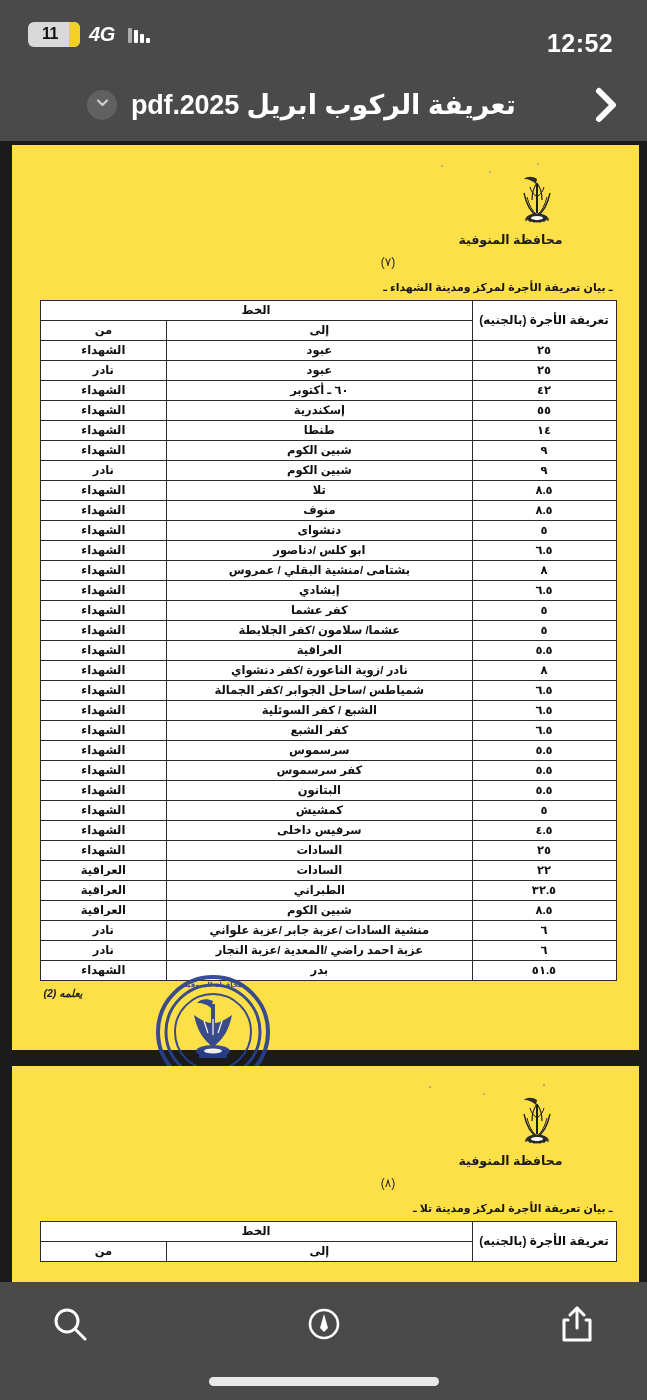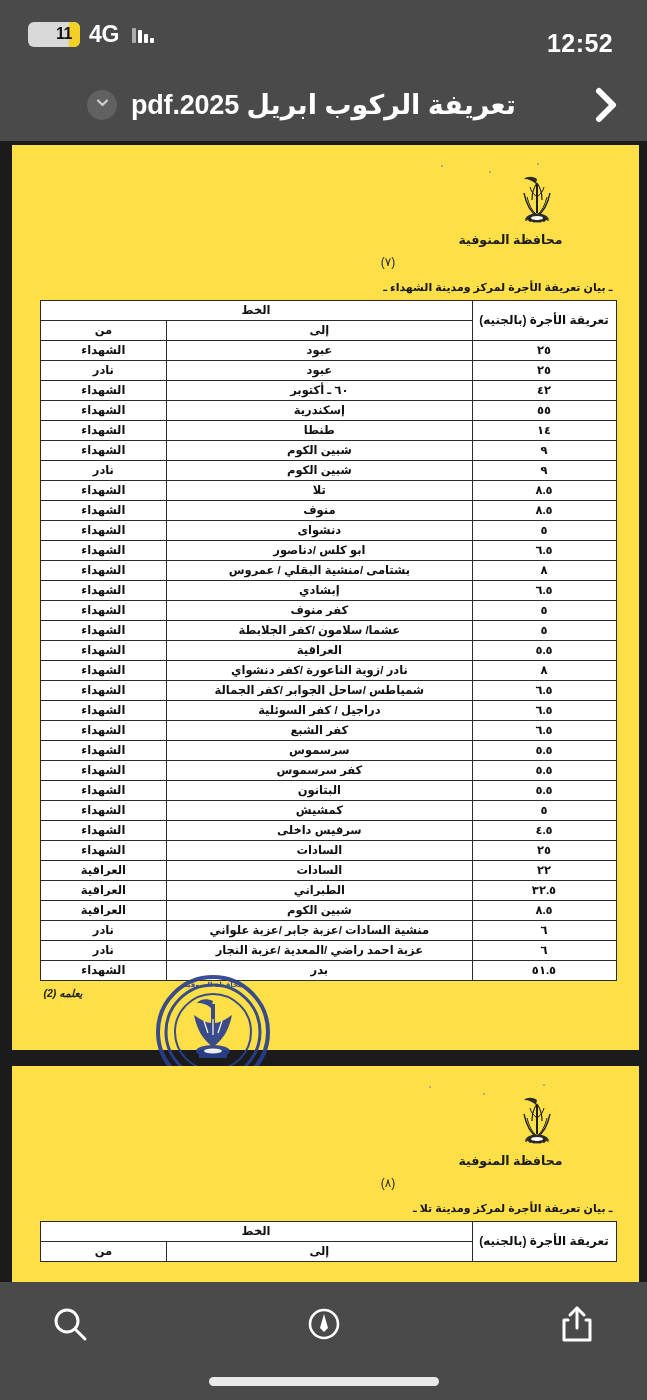--- a/index.html
+++ b/index.html
@@ -26,25 +26,25 @@
     overflow: hidden;
   }
   .battery .nub {
     position: absolute; left: -4px; top: 8px; width: 5px; height: 9px;
     background: #d9d9d9; border-radius: 2px 0 0 2px;
   }
   .battery .lvl {
     position: absolute; right: 0; top: 0; bottom: 0; width: 11px; background: #f2d024;
   }
   .battery .num {
-    position: relative; z-index: 2; width: 100%; text-align: right;
+    position: relative; z-index: 2; width: 100%; text-align: center;
     font-size: 16px; font-weight: bold; color: #111; letter-spacing: -0.5px;
     padding-right: 8px;
   }
-  .netlabel { font-size: 23px; font-weight: bold; letter-spacing: -0.3px; }
+  .netlabel { font-size: 20px; font-weight: bold; letter-spacing: -0.3px; font-style: italic; }
   .bars { display: flex; align-items: flex-end; gap: 2px; height: 17px; margin-left: 4px; }
   .bars i { display: block; width: 4px; background: #fff; border-radius: 1px; }
   .bars i:nth-child(1) { height: 15px; opacity: .55; }
   .bars i:nth-child(2) { height: 13px; }
   .bars i:nth-child(3) { height: 9px; }
   .bars i:nth-child(4) { height: 5px; }
   .clock { font-size: 25px; font-weight: bold; letter-spacing: 0.4px; margin-top: 19px; }
 
   
   .navbar {
@@ -297,21 +297,21 @@
                 <td>بشتامى /منشية البقلي / عمروس</td>
                 <td>الشهداء</td>
               </tr>
               <tr>
                 <td>٦.٥</td>
                 <td>إبشادي</td>
                 <td>الشهداء</td>
               </tr>
               <tr>
                 <td>٥</td>
-                <td>كفر منوف</td>
+                <td>كفر عشما</td>
                 <td>الشهداء</td>
               </tr>
               <tr>
                 <td>٥</td>
                 <td>عشما/ سلامون /كفر الجلابطة</td>
                 <td>الشهداء</td>
               </tr>
               <tr>
                 <td>٥.٥</td>
                 <td>العراقية</td>
@@ -322,21 +322,21 @@
                 <td>نادر /زوية الناعورة /كفر دنشواي</td>
                 <td>الشهداء</td>
               </tr>
               <tr>
                 <td>٦.٥</td>
                 <td>شمياطس /ساحل الجوابر /كفر الجمالة</td>
                 <td>الشهداء</td>
               </tr>
               <tr>
                 <td>٦.٥</td>
-                <td>دراجيل / كفر السوئلية</td>
+                <td>الشبع / كفر السوئلية</td>
                 <td>الشهداء</td>
               </tr>
               <tr>
                 <td>٦.٥</td>
                 <td>كفر الشبع</td>
                 <td>الشهداء</td>
               </tr>
               <tr>
                 <td>٥.٥</td>
                 <td>سرسموس</td>

